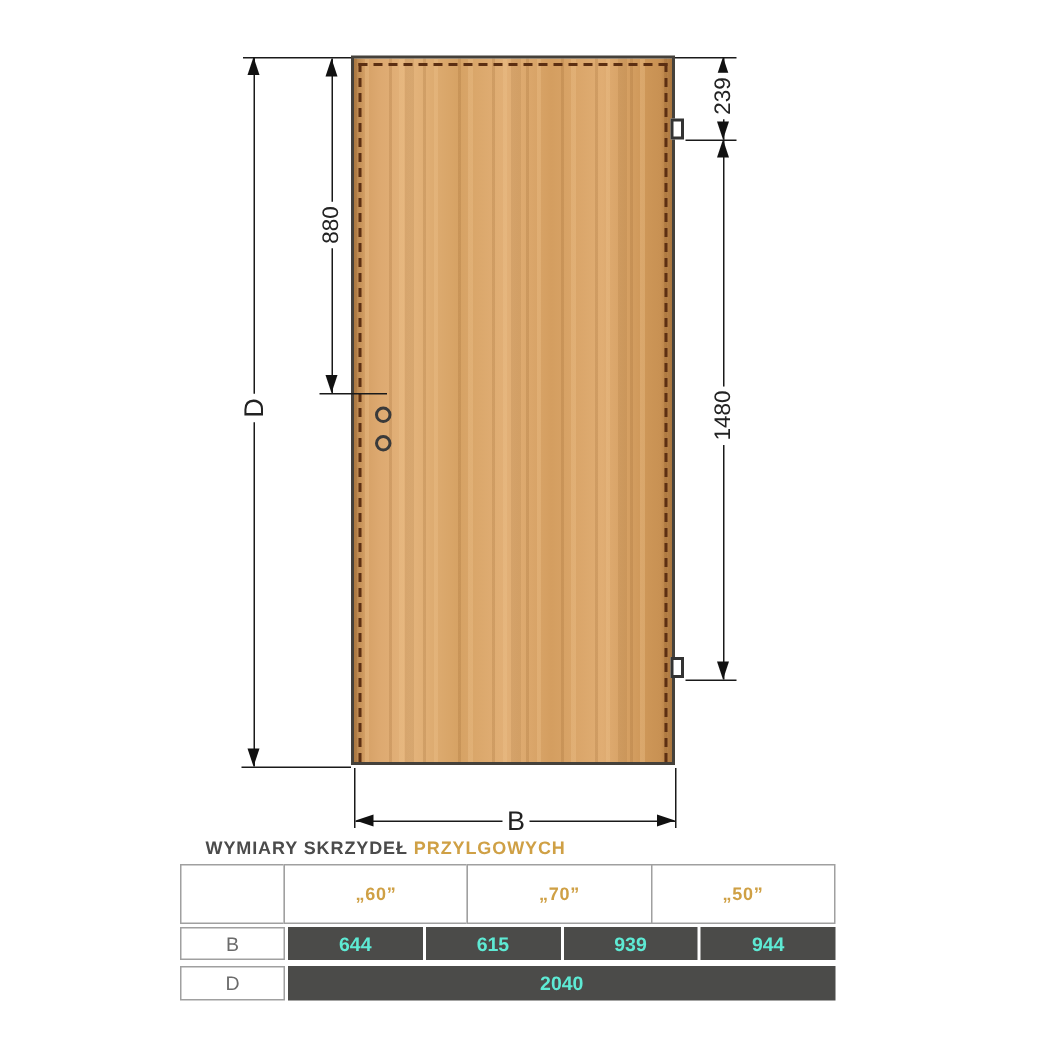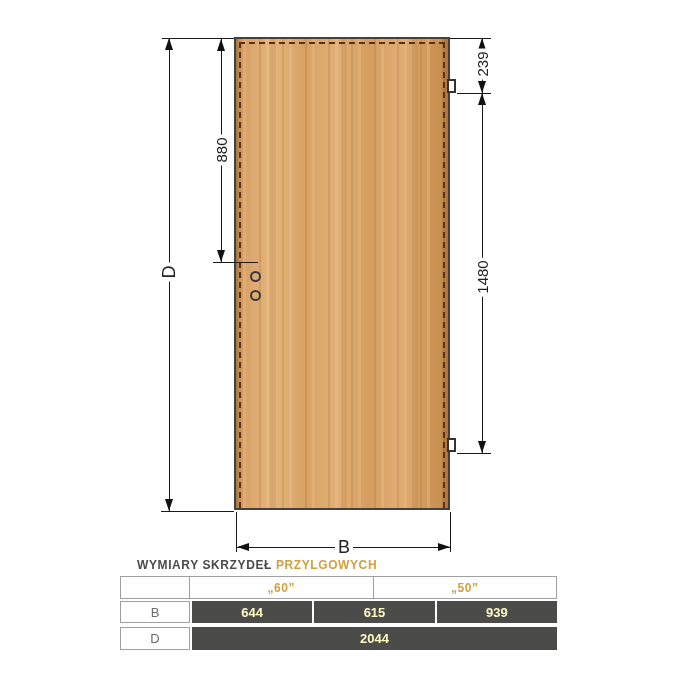--- a/index.html
+++ b/index.html
@@ -48,29 +48,29 @@
   }
   
   .spec-title{
     position:absolute;left:137px;top:558px;font-size:12px;font-weight:bold;
     letter-spacing:.6px;color:#4b4b4b;white-space:nowrap;
   }
   .spec-title .accent{color:#cfa045;}
   .spec{position:absolute;left:120px;top:576px;width:437px;}
   .trow{display:flex;}
   .cell{box-sizing:border-box;display:flex;align-items:center;justify-content:center;}
-  .thead .cell{height:23px;border:1px solid #a0a0a0;background:#fff;}
+  .thead .cell{height:40px;border:1px solid #a0a0a0;background:#fff;}
   .thead .cell + .cell{margin-left:-1px;}
   .cell.labelcol{width:70px;flex:none;color:#6b6b6b;font-size:13px;}
   .hcell{flex:1;color:#cfa045;font-weight:bold;font-size:12px;letter-spacing:.5px;}
   .tdata{margin-top:2px;height:22px;}
   .tdata.last{margin-top:4px;height:23px;}
   .tdata .labelcol{border:1px solid #a0a0a0;background:#fff;height:100%;}
   .dark{
-    flex:1;margin-left:2px;background:#4b4b49;color:#fef9c3;
+    flex:1;margin-left:2px;background:#4b4b49;color:#5eead4;
     font-weight:bold;font-size:13px;display:flex;align-items:center;justify-content:center;
   }
 </style>
 </head>
 <body>
 
 <div class="stage">
 
   <div class="door">
     <div class="rebate"></div>
@@ -114,27 +114,29 @@
 
   <div class="spec-title">
     <span>WYMIARY SKRZYDEŁ</span>
     <span class="accent">PRZYLGOWYCH</span>
   </div>
 
   <div class="spec">
     <div class="trow thead">
       <div class="cell labelcol"></div>
       <div class="cell hcell">„60”</div>
+      <div class="cell hcell">„70”</div>
       <div class="cell hcell">„50”</div>
     </div>
     <div class="trow tdata">
       <div class="cell labelcol">B</div>
       <div class="dark">644</div>
       <div class="dark">615</div>
       <div class="dark">939</div>
+      <div class="dark">944</div>
     </div>
     <div class="trow tdata last">
       <div class="cell labelcol">D</div>
-      <div class="dark">2044</div>
+      <div class="dark">2040</div>
     </div>
   </div>
 
 </div>
 
 </body></html>

